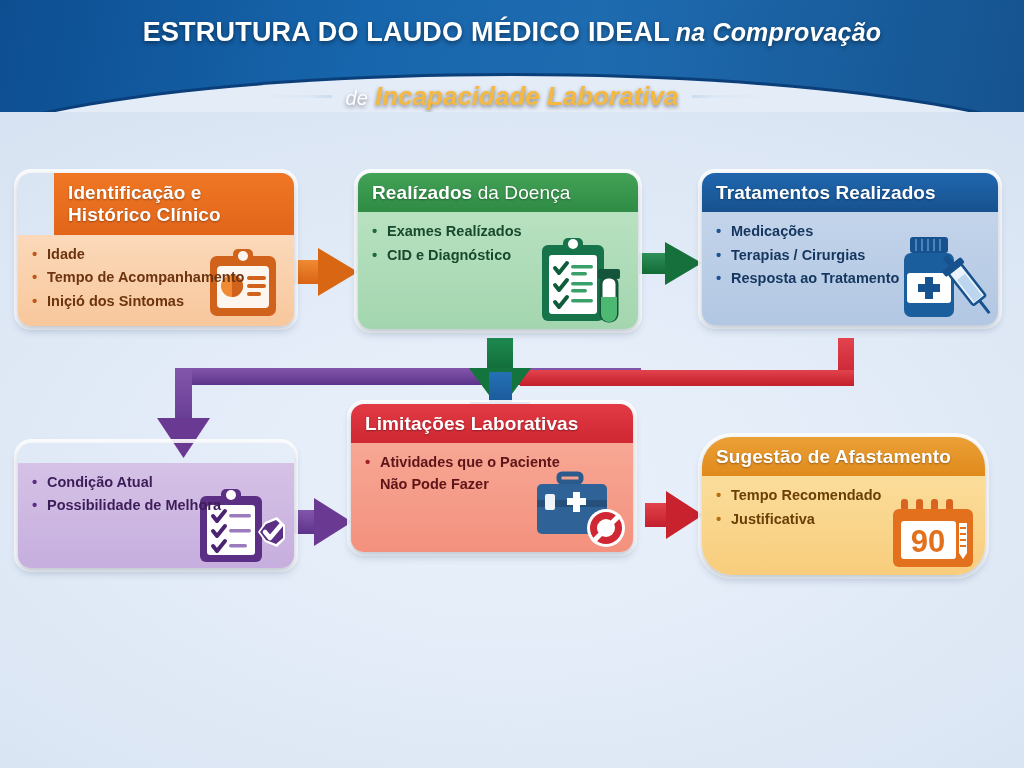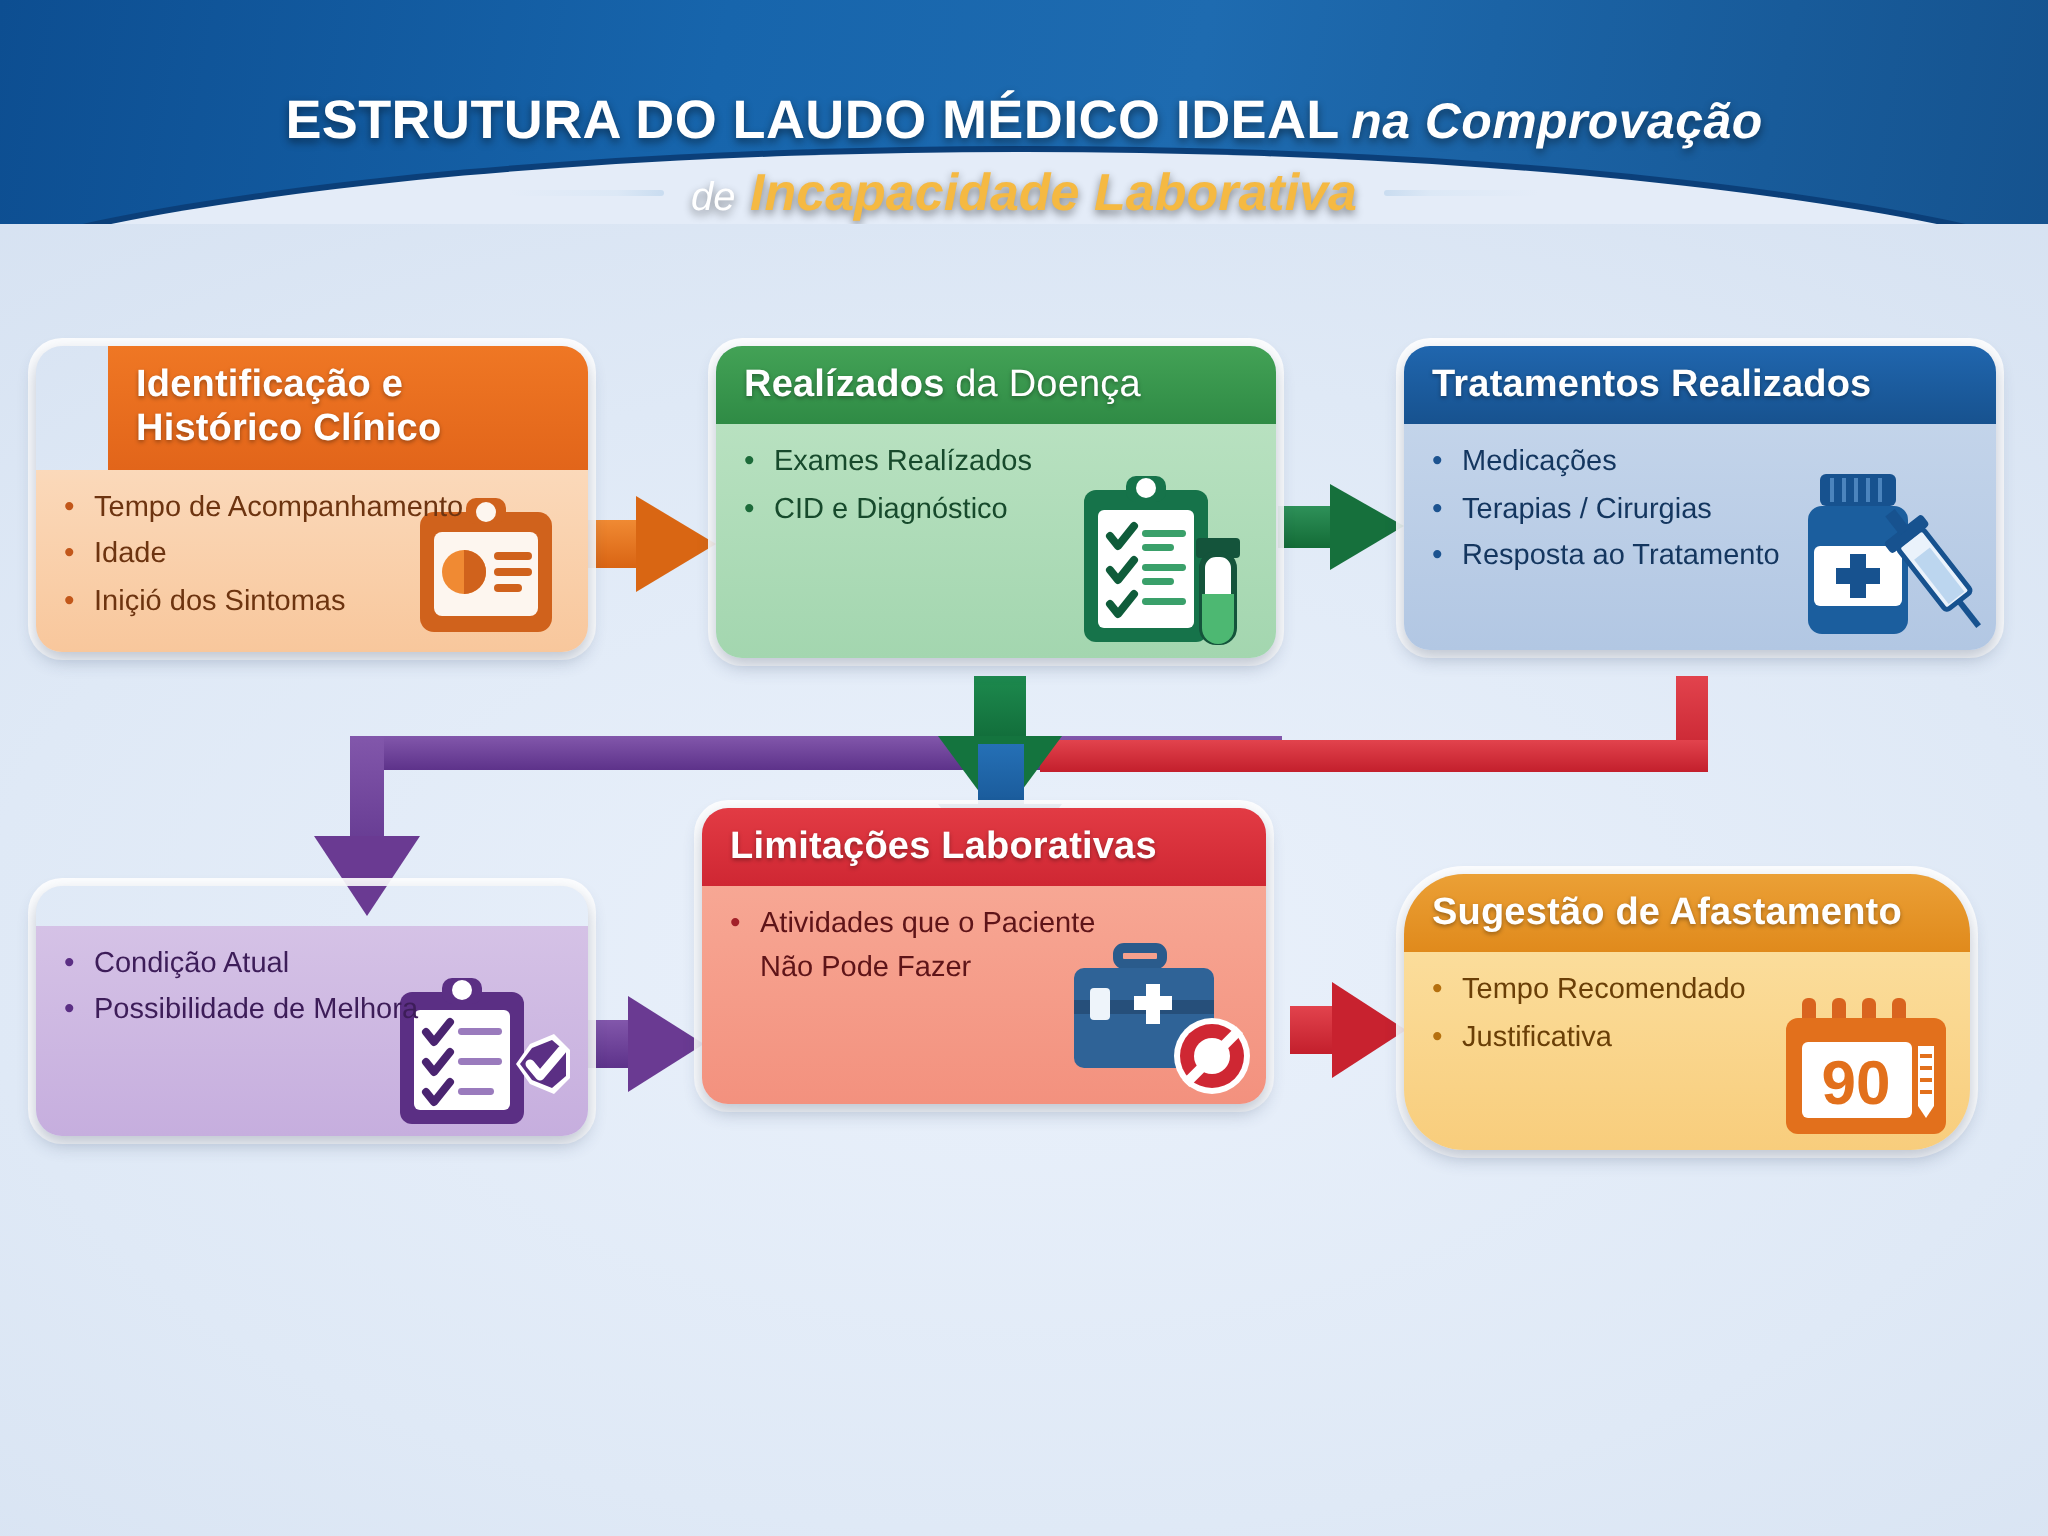--- a/index.html
+++ b/index.html
@@ -14,21 +14,21 @@
     overflow:hidden;}
 
   
   .header{position:absolute;left:0;top:0;width:1024px;height:112px;
     background:linear-gradient(100deg,#0d4e91 0%,#1765ac 35%,#1e6bb0 58%,#15538f 100%);
     overflow:hidden;}
   .header:after{content:"";position:absolute;left:-8%;bottom:-64px;width:116%;height:100px;
     background:#e4ecf8;border-radius:50% 50% 0 0 / 100% 100% 0 0;
     box-shadow:0 -3px 0 0 #0b3f79;}
   .hdr-inner{position:absolute;left:0;top:0;width:1024px;height:112px;z-index:3;
-    display:flex;flex-direction:column;align-items:center;justify-content:flex-end;
+    display:flex;flex-direction:column;align-items:center;justify-content:space-between;
     padding-top:18px;box-sizing:border-box;}
   .t1{font-size:27px;font-weight:bold;color:#ffffff;letter-spacing:.2px;
       text-shadow:0 2px 4px rgba(0,0,0,.45);white-space:nowrap;line-height:1.05;}
   .t1 .em{font-style:italic;font-weight:bold;font-size:25px;}
   .t1 .small{font-size:20px;font-style:italic;font-weight:normal;}
   .t2row{display:flex;align-items:center;gap:14px;margin-top:7px;}
   .rule{width:78px;height:3px;border-radius:2px;
     background:linear-gradient(90deg,rgba(255,255,255,0) 0%,#dce8f6 70%,#c9dcf0 100%);}
   .rule.r{background:linear-gradient(270deg,rgba(255,255,255,0) 0%,#dce8f6 70%,#c9dcf0 100%);}
   .t2{font-size:26px;font-weight:bold;font-style:italic;white-space:nowrap;
@@ -38,21 +38,21 @@
 
   
   .card{position:absolute;border-radius:13px;overflow:hidden;
     box-shadow:0 4px 9px rgba(40,60,95,.30), 0 0 0 4px rgba(255,255,255,.92);
     z-index:6;}
   .card .hd{padding:9px 14px 8px 14px;font-size:19px;font-weight:bold;color:#fff;
     text-shadow:0 1px 2px rgba(0,0,0,.35);line-height:1.18;letter-spacing:.1px;}
   .card .hd .lt{font-weight:normal;}
   .card .bd{position:relative;padding:9px 14px 12px 14px;}
   .card ul{list-style:none;margin:0;padding:0;}
-  .card li{position:relative;padding-left:15px;font-size:14.5px;font-weight:normal;
+  .card li{position:relative;padding-left:15px;font-size:14.5px;font-weight:bold;
     line-height:1.48;margin-bottom:2px;white-space:pre-line;}
   .card li:before{content:"•";position:absolute;left:0;top:-1px;font-size:15px;}
   .icon{position:absolute;right:8px;bottom:4px;z-index:2;pointer-events:none;}
   .card .bd ul{position:relative;z-index:3;}
 
   
   #c1{left:18px;top:173px;width:276px;}
   #c1 .hd{background:linear-gradient(180deg,#ef7724 0%,#e2651a 100%);margin-left:36px;}
   #c1 .bd{background:linear-gradient(180deg,#fbd9ba 0%,#f8c79c 100%);}
   #c1 li{color:#6d3410;}
@@ -194,22 +194,22 @@
         <rect x="17" y="18" width="52" height="42" rx="4" fill="#fdf6ef"></rect>
         <rect x="33" y="1" width="20" height="13" rx="5" fill="#d0621c"></rect>
         <circle cx="43" cy="8" r="5" fill="#fdf6ef"></circle>
         <circle cx="32" cy="38" r="11" fill="#f08a33"></circle>
         <path d="M32 27 a11 11 0 0 1 0 22 z" fill="#d0621c"></path>
         <rect x="47" y="28" width="19" height="4" rx="2" fill="#d0621c"></rect>
         <rect x="47" y="36" width="19" height="4" rx="2" fill="#d0621c"></rect>
         <rect x="47" y="44" width="14" height="4" rx="2" fill="#d0621c"></rect>
       </svg>
       <ul>
+        <li>Idade</li>
         <li>Tempo de Acompanhamento</li>
-        <li>Idade</li>
         <li>Iniçió dos Sintomas</li>
       </ul>
     </div>
   </div>
 
   <div class="card" id="c2">
     <div class="hd">
       <span>Realízados</span><span class="lt"> da Doença</span>
     </div>
     <div class="bd" style="min-height:96px;">

